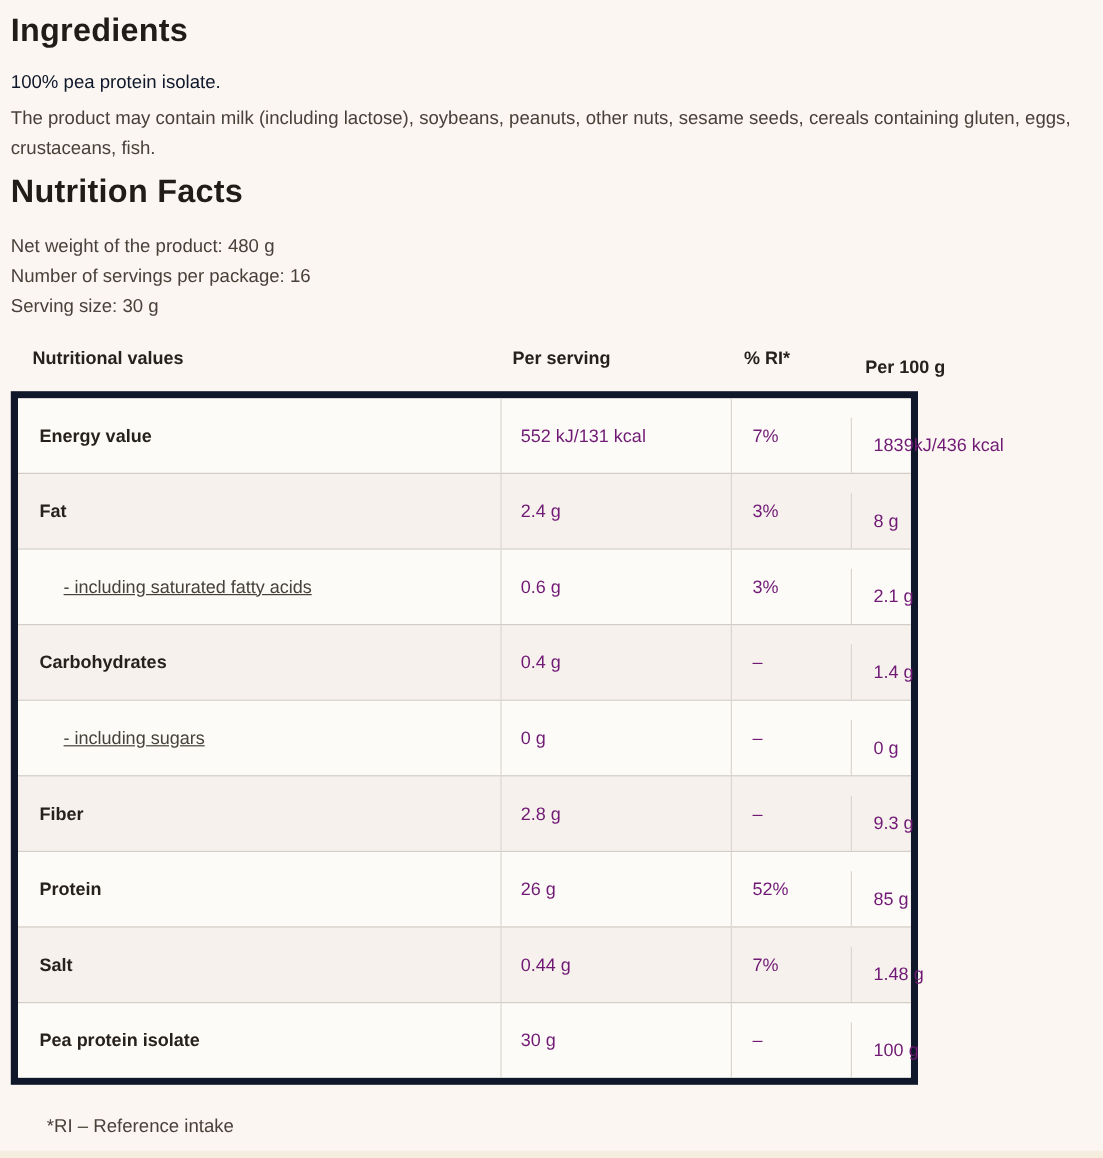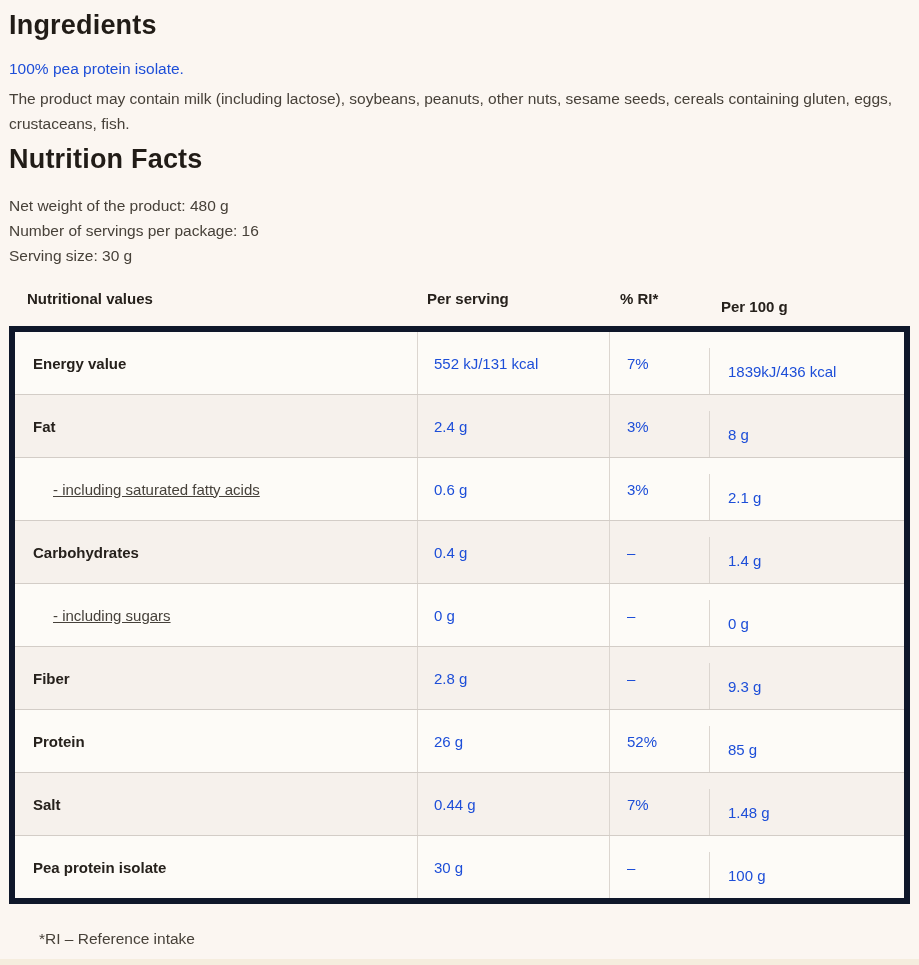--- a/index.html
+++ b/index.html
@@ -23,41 +23,41 @@
     font-weight: 700;
     color: #211c17;
     letter-spacing: 0.2px;
     margin: 0;
   }
   .h-title.nutrition { margin-top: 6px; }
   .intro-line {
     display: block;
     font-size: 15.5px;
     line-height: 21px;
-    color: #1d4ed8;
+    color: #0f172a;
     margin-top: 16px;
     white-space: nowrap;
   }
   .allergen {
     margin-top: 7px;
     font-size: 15.5px;
     line-height: 25px;
     color: #474139;
   }
   .allergen span { display: block; white-space: nowrap; }
   .meta {
     margin-top: 17px;
     font-size: 15.5px;
     line-height: 25px;
     color: #474139;
   }
   .meta div { white-space: nowrap; }
 
   
-  .ntable { margin-top: 8px; width: 901px; }
+  .ntable { margin-top: 8px; width: 756px; }
   .thead, .trow {
     display: grid;
     grid-template-columns: 402px 192px 100px 207px;
   }
   .thead {
     height: 44px;
     align-items: center;
     margin-bottom: 6px;
   }
   .thead .cell {
@@ -69,21 +69,21 @@
     border: 6px solid #0f172a;
   }
   .trow { height: 62px; }
   .trow + .trow { border-top: 1px solid #d3cdc7; }
   .tbody .trow:nth-child(odd) { background: #fdfbf7; }
   .tbody .trow:nth-child(even) { background: #f6f1ec; }
   .cell {
     display: flex;
     align-items: center;
     font-size: 15px;
-    color: #1d4ed8;
+    color: #701a75;
     padding-left: 16px;
     overflow: hidden;
     white-space: nowrap;
   }
   .trow .cell + .cell { border-left: 1px solid #dcd6d0; }
   .cell.c1 { padding-left: 18px; }
   .cell.c3 { padding-left: 17px; }
   .cell.c4 { padding-left: 18px; margin-top: 16px; }
   .trow .cell.c1 { font-weight: 700; color: #26211c; }
   .trow.sub .cell.c1 { font-weight: 400; color: #46413a; padding-left: 38px; text-decoration: underline; }

